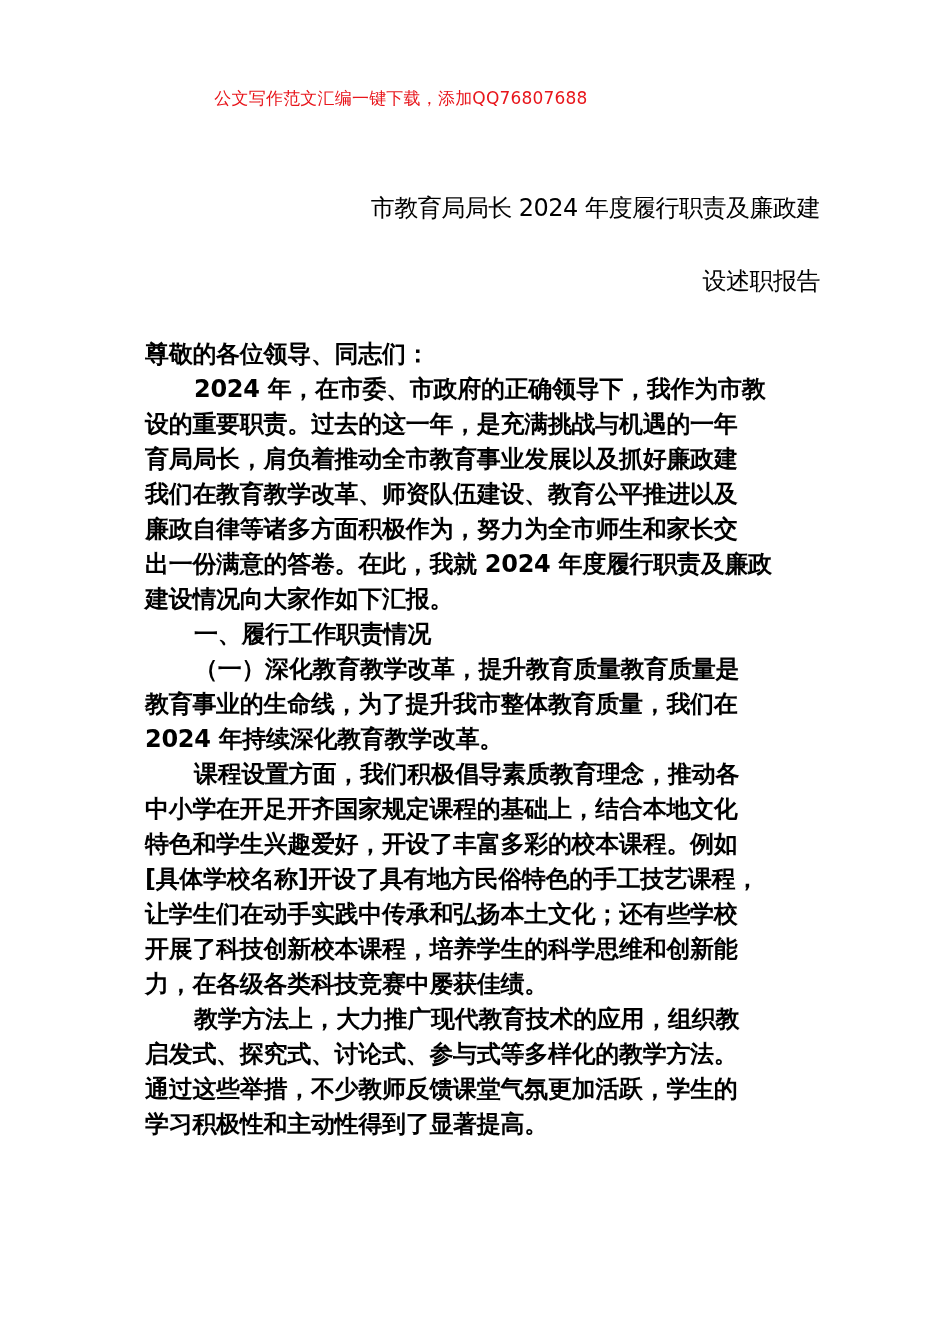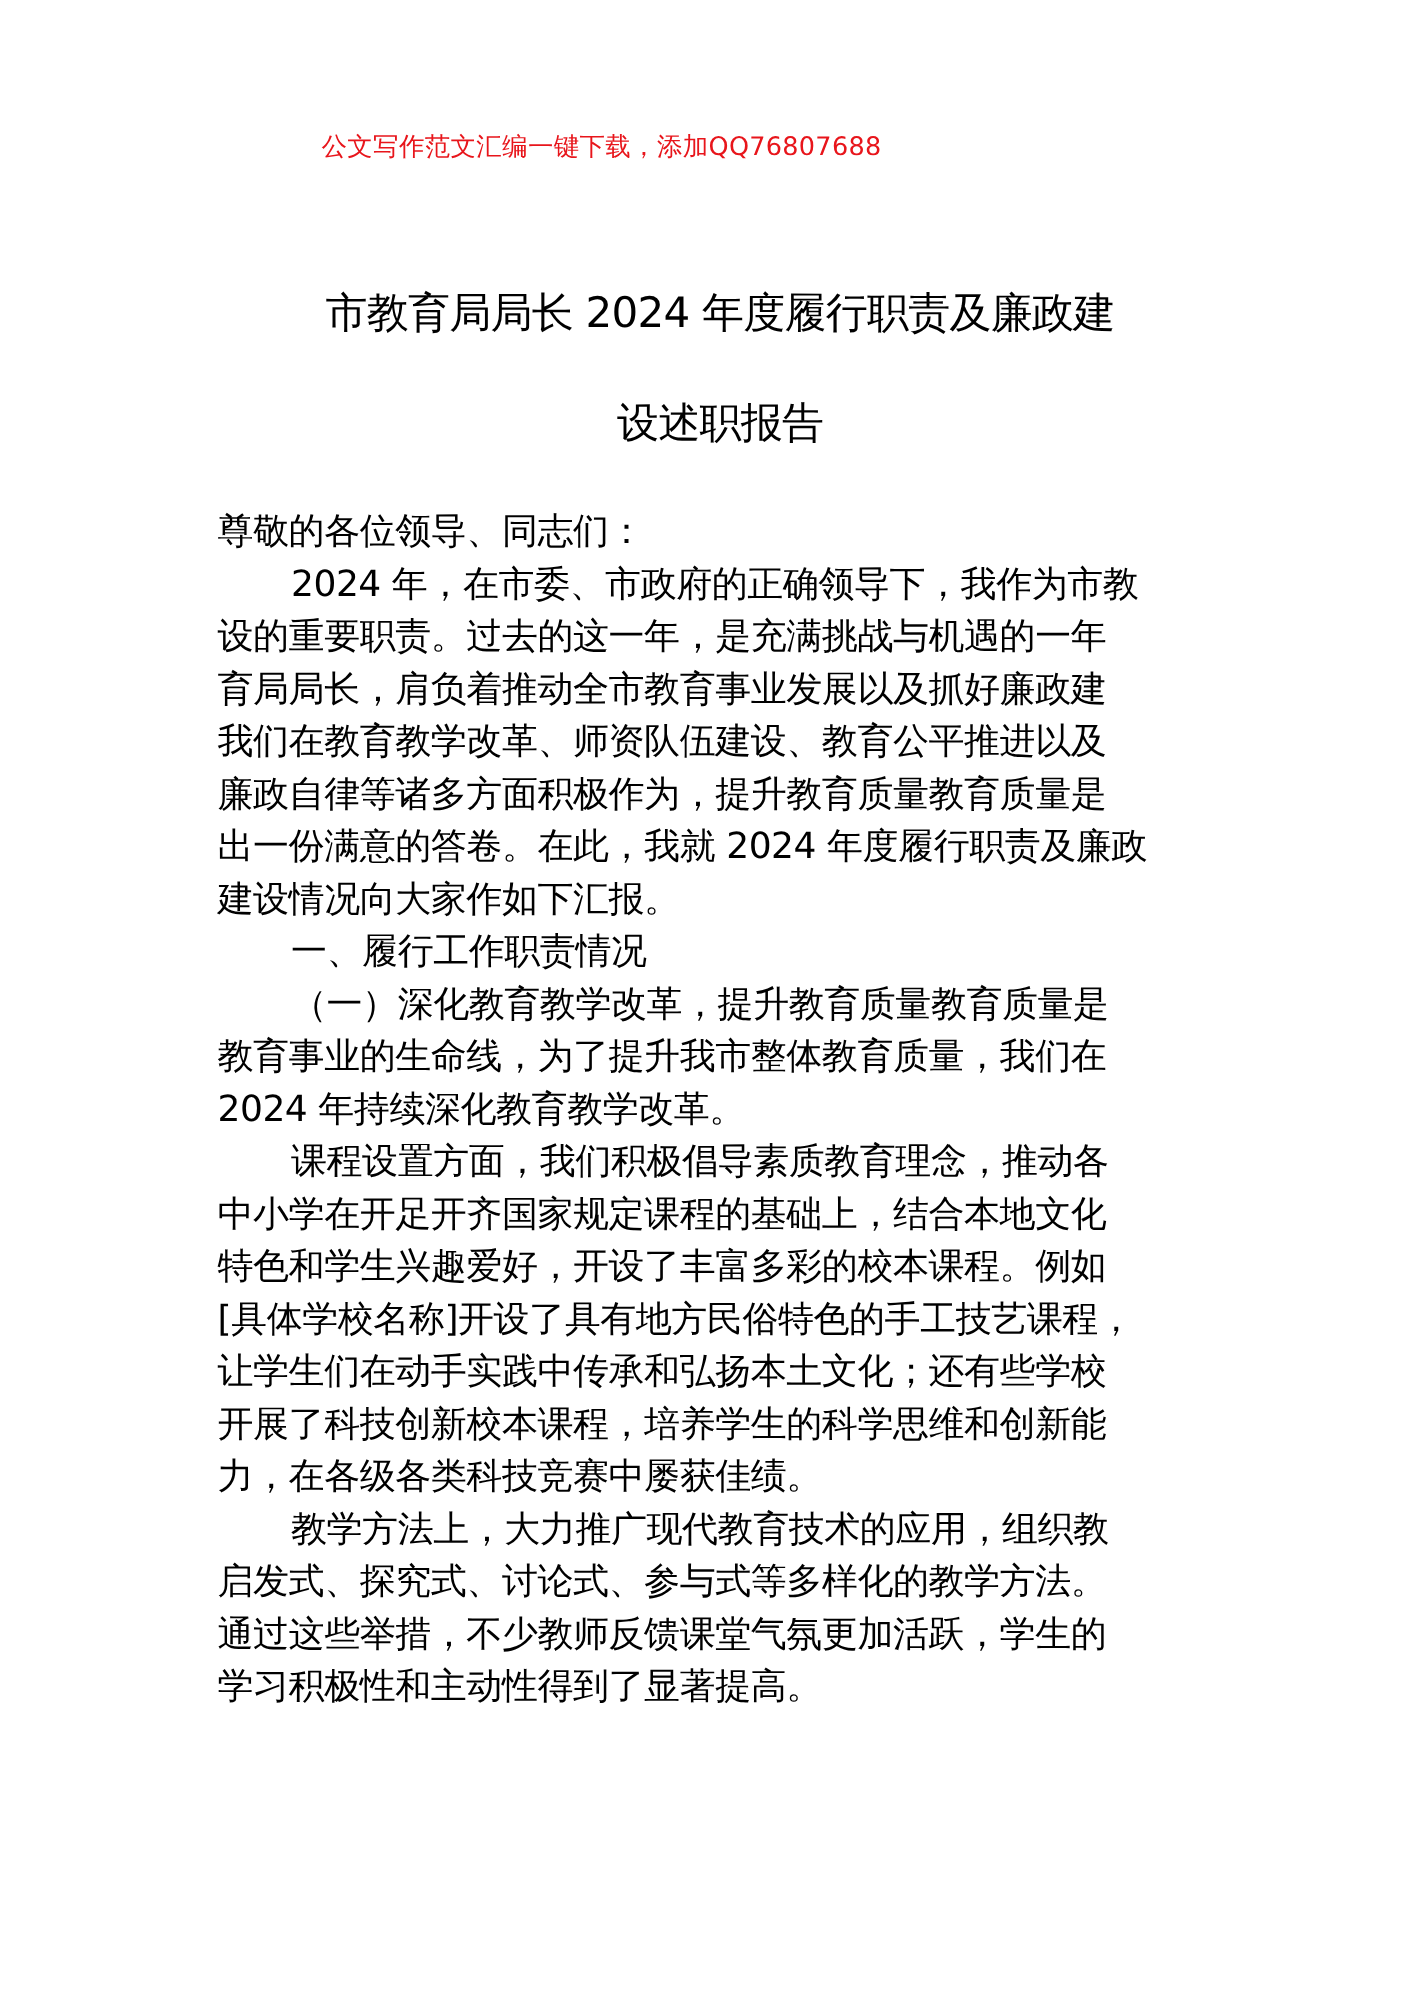--- a/index.html
+++ b/index.html
@@ -24,42 +24,43 @@
       font-size: 17px;
       line-height: 24px;
       color: #e8151b;
       letter-spacing: 0.2px;
     }
     .title {
       position: absolute;
       top: 172px;
       left: 140px;
       width: 680px;
-      text-align: center;
+      text-align: right;
       font-family: "DejaVu Sans", "Liberation Sans", sans-serif;
-      font-size: 28px;
+      font-size: 24px;
       line-height: 73px;
       font-weight: normal;
       margin: 0;
       letter-spacing: -0.5px;
     }
     .body-text {
       position: absolute;
       top: 337px;
       left: 145px;
       width: 662px;
       font-size: 24px;
       line-height: 35px;
       letter-spacing: -0.3px;
     }
     .line {
       display: block;
       white-space: nowrap;
       height: 35px;
       overflow: visible;
+      font-weight: bold;
     }
     .indent {
       padding-left: 49px;
     }
   </style>
 </head>
 <body>
 
 <div class="header-note">公文写作范文汇编一键下载，添加QQ76807688</div>
 
@@ -67,21 +68,21 @@
   <span class="line-t" style="display:block;">市教育局局长 2024 年度履行职责及廉政建</span>
   <span class="line-t" style="display:block;">设述职报告</span>
 </h1>
 
 <div class="body-text">
   <span class="line">尊敬的各位领导、同志们：</span>
   <span class="line indent">2024 年，在市委、市政府的正确领导下，我作为市教</span>
   <span class="line">设的重要职责。过去的这一年，是充满挑战与机遇的一年</span>
   <span class="line">育局局长，肩负着推动全市教育事业发展以及抓好廉政建</span>
   <span class="line">我们在教育教学改革、师资队伍建设、教育公平推进以及</span>
-  <span class="line">廉政自律等诸多方面积极作为，提升教育质量教育质量是</span>
+  <span class="line">廉政自律等诸多方面积极作为，努力为全市师生和家长交</span>
   <span class="line">出一份满意的答卷。在此，我就 2024 年度履行职责及廉政</span>
   <span class="line">建设情况向大家作如下汇报。</span>
   <span class="line indent">一、履行工作职责情况</span>
   <span class="line indent">（一）深化教育教学改革，提升教育质量教育质量是</span>
   <span class="line">教育事业的生命线，为了提升我市整体教育质量，我们在</span>
   <span class="line">2024 年持续深化教育教学改革。</span>
   <span class="line indent">课程设置方面，我们积极倡导素质教育理念，推动各</span>
   <span class="line">中小学在开足开齐国家规定课程的基础上，结合本地文化</span>
   <span class="line">特色和学生兴趣爱好，开设了丰富多彩的校本课程。例如</span>
   <span class="line">[具体学校名称]开设了具有地方民俗特色的手工技艺课程，</span>

